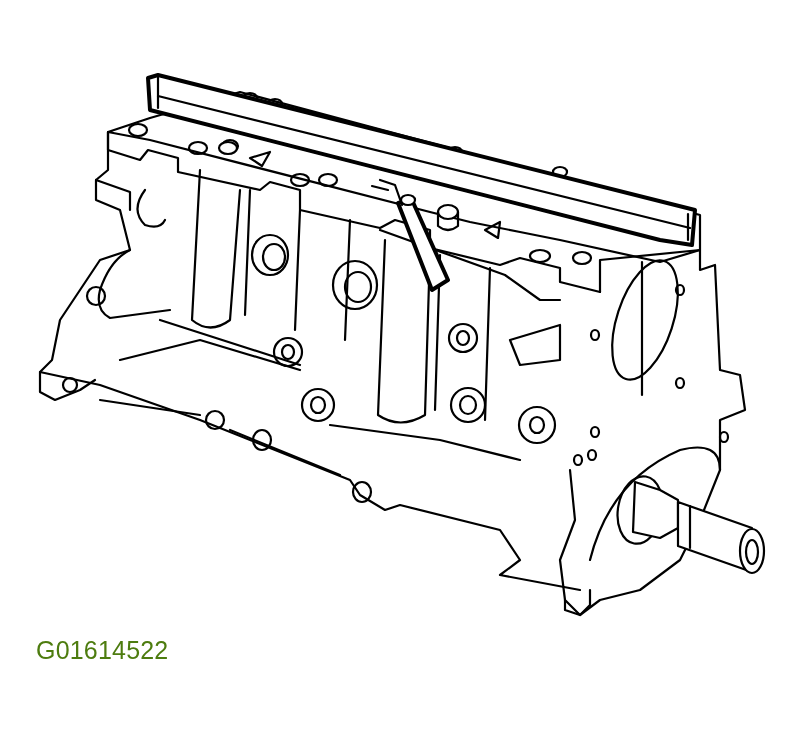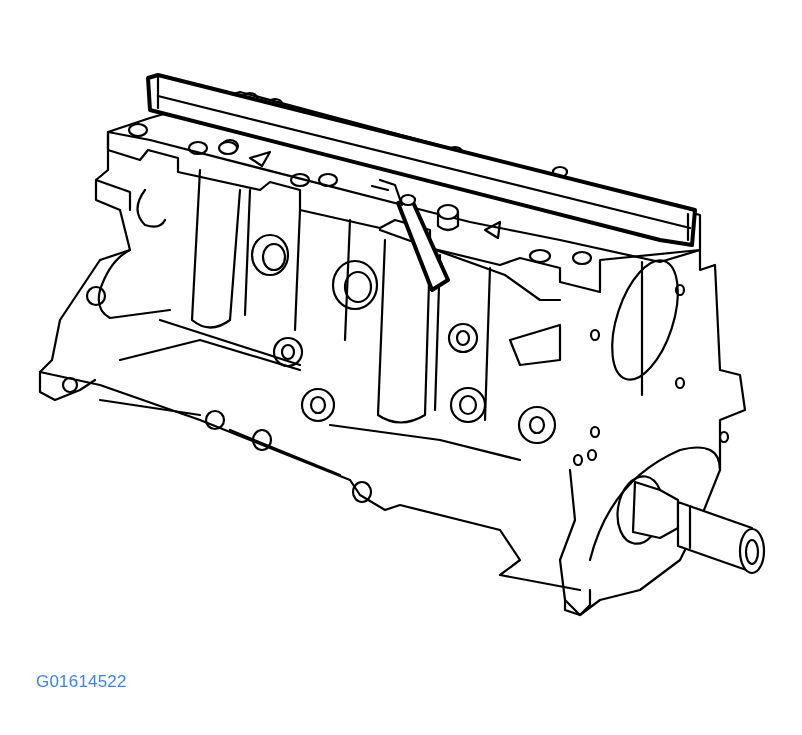--- a/index.html
+++ b/index.html
@@ -1,21 +1,21 @@
 <!DOCTYPE html>
 <html><head>
   <meta charset="utf-8">
   <style>
     html, body { margin: 0; padding: 0; background: #ffffff; }
     body { width: 802px; height: 735px; position: relative; overflow: hidden; font-family: "Liberation Sans", sans-serif; }
     #figure { position: absolute; left: 0; top: 0; width: 802px; height: 735px; }
     #figure-id {
-      position: absolute; left: 36px; top: 672px;
+      position: absolute; left: 36px; top: 636px;
       font-family: "Liberation Sans", sans-serif;
-      font-size: 17px; color: #3b82f6; letter-spacing: 0.2px;
+      font-size: 25px; color: #4d7c0f; letter-spacing: 0.2px;
     }
     svg .ln { fill: none; stroke: #000; stroke-width: 2.2; stroke-linejoin: round; stroke-linecap: round; }
     svg .fw { fill: #fff; stroke: #000; stroke-width: 2.2; stroke-linejoin: round; }
     svg .fwt { fill: #fff; stroke: #000; stroke-width: 4; stroke-linejoin: round; }
   </style>
 </head>
 <body>
 
 <svg id="figure" viewBox="0 0 802 735" xmlns="http://www.w3.org/2000/svg">
 

